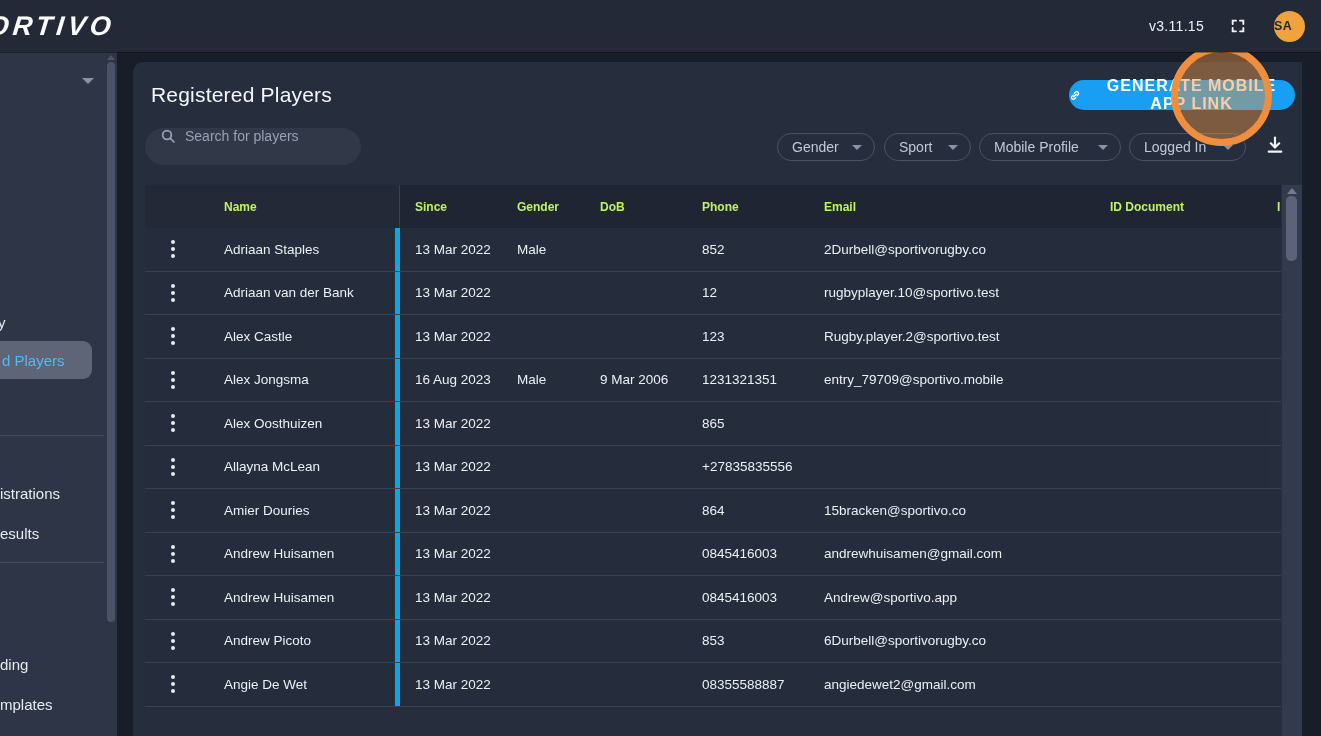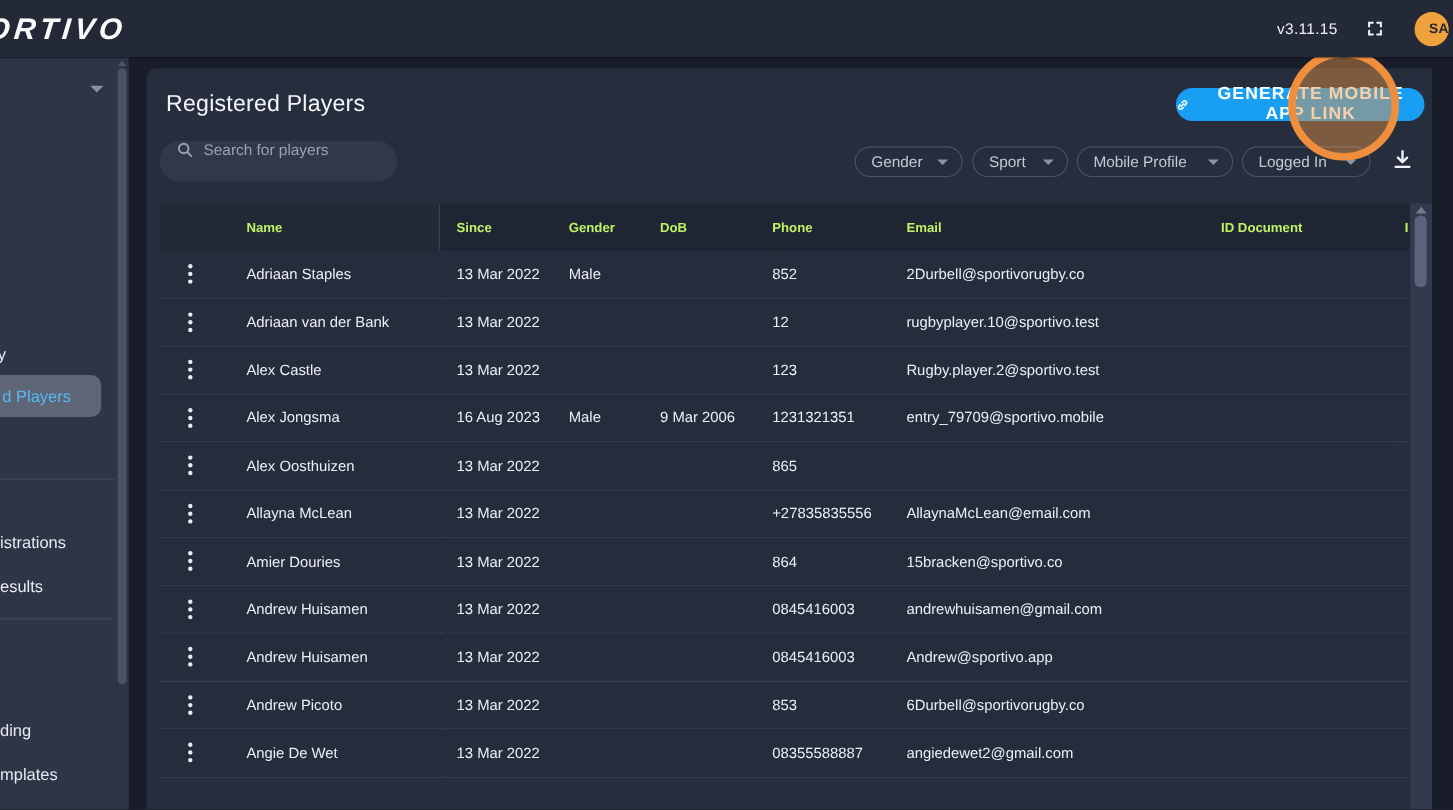--- a/index.html
+++ b/index.html
@@ -22,22 +22,22 @@
   .logo {
     font-size:27px; font-weight:800; font-style:italic; color:#fbfcfe;
     letter-spacing:4px; margin-left:-12px; transform:skewX(-6deg);
     white-space:nowrap;
   }
   .topbar-right { position:absolute; right:0; top:0; height:52px; display:flex; align-items:center; }
   .version { font-size:14px; color:#eef1f6; letter-spacing:.3px; margin-right:26px; }
   .fullscreen { width:16px; height:16px; margin-right:28px; cursor:pointer; display:block; }
   .avatar {
     width:31px; height:31px; border-radius:50%; background:#f0a23c;
-    display:flex; align-items:center; justify-content:flex-end;
-    font-size:12.5px; font-weight:700; color:#232936; margin-right:4px; cursor:pointer;
+    display:flex; align-items:center; justify-content:flex-start;
+    font-size:12.5px; font-weight:700; color:#232936; margin-right:16px; cursor:pointer;
     letter-spacing:.3px;
   }
 
   
   .sidebar {
     position:absolute; left:0; top:52px; width:117px; height:684px;
     background:#2e3547; z-index:10; overflow:hidden;
   }
   .sidebar-caret {
     position:absolute; top:26px; left:82px;
@@ -128,21 +128,21 @@
   .thead { height:43px; }
   .thead .cell { font-size:12px; font-weight:700; color:#bef264; }
   .thead .c-kebab, .thead .c-name { background:#232937; }
   .thead .c-other { background:#1f2532; }
   .cell { height:100%; display:flex; align-items:center; overflow:hidden; white-space:nowrap; }
   .c-name { padding-left:24px; }
   .c-since { padding-left:15px; }
   .c-extra { padding-left:7px; }
   .tbody .trow { border-bottom:1px solid #3a4152; }
   .tbody .c-kebab, .tbody .c-name { background:#2b3242; }
-  .tbody .c-name { border-right:1px solid #0ea5e9; margin-right:-1px; }
+  .tbody .c-name { border-right:6px solid #0ea5e9; margin-right:-1px; }
   .tbody .cell { font-size:13.5px; color:#eceff4; background:#252c3b; }
   .tbody .c-kebab { justify-content:center; }
   .thead .c-name { border-right:1px solid #3a4152; }
   .kebab {
     width:4px; height:4px; border-radius:50%; background:#e8ebf0;
     box-shadow:0 7px 0 #e8ebf0, 0 14px 0 #e8ebf0;
     margin-top:-14px; cursor:pointer;
   }
 
   
@@ -313,21 +313,20 @@
   </div>
           <div class="trow">
     <div class="cell c-kebab">
       <span class="kebab"></span>
     </div>
     <div class="cell c-name">Allayna McLean</div>
     <div class="cell c-since">13 Mar 2022</div>
     <div class="cell"></div>
     <div class="cell"></div>
     <div class="cell">+27835835556</div>
-    <div class="cell">AllaynaMcLean@email.com</div>
     <div class="cell"></div>
     <div class="cell c-extra"></div>
   </div>
           <div class="trow">
     <div class="cell c-kebab">
       <span class="kebab"></span>
     </div>
     <div class="cell c-name">Amier Douries</div>
     <div class="cell c-since">13 Mar 2022</div>
     <div class="cell"></div>

